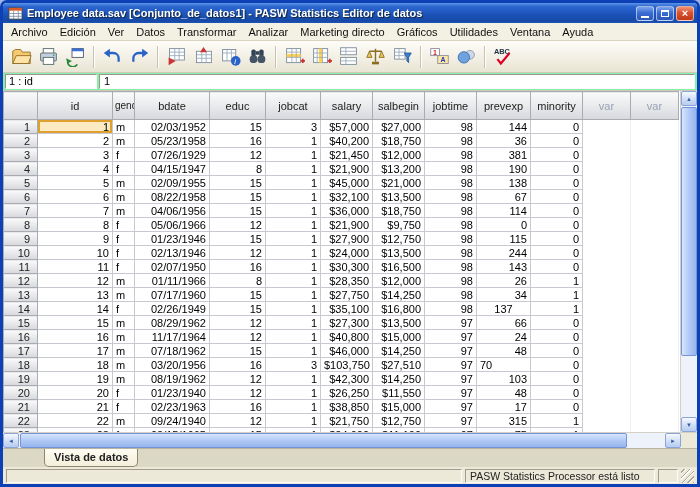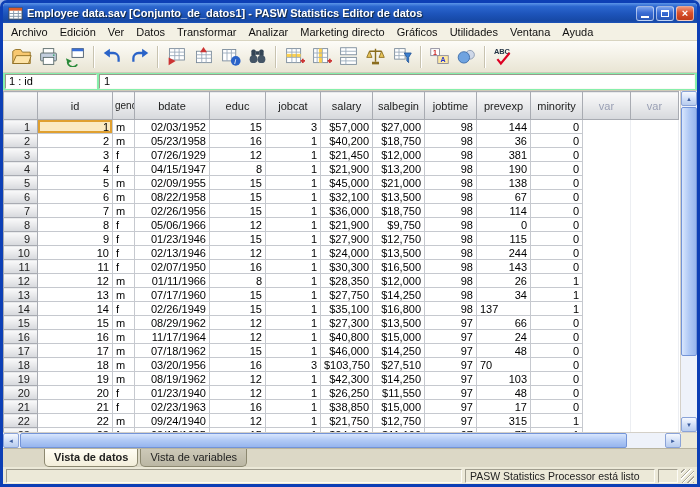--- a/index.html
+++ b/index.html
@@ -396,21 +396,21 @@
               <td style="text-align: right;">98</td>
               <td style="text-align: right;">67</td>
               <td style="text-align: right;">0</td>
               <td class="novar" style="text-align: right;"></td>
               <td class="novar" style="text-align: right;"></td>
             </tr>
             <tr>
               <td class="rowhead">7</td>
               <td style="text-align: right;">7</td>
               <td style="text-align: left;">m</td>
-              <td style="text-align: right;">02/26/1956</td>
+              <td style="text-align: right;">04/06/1956</td>
               <td style="text-align: right;">15</td>
               <td style="text-align: right;">1</td>
               <td style="text-align: right;">$36,000</td>
               <td style="text-align: right;">$18,750</td>
               <td style="text-align: right;">98</td>
               <td style="text-align: right;">114</td>
               <td style="text-align: right;">0</td>
               <td class="novar" style="text-align: right;"></td>
               <td class="novar" style="text-align: right;"></td>
             </tr>
@@ -507,21 +507,21 @@
             <tr>
               <td class="rowhead">14</td>
               <td style="text-align: right;">14</td>
               <td style="text-align: left;">f</td>
               <td style="text-align: right;">02/26/1949</td>
               <td style="text-align: right;">15</td>
               <td style="text-align: right;">1</td>
               <td style="text-align: right;">$35,100</td>
               <td style="text-align: right;">$16,800</td>
               <td style="text-align: right;">98</td>
-              <td style="text-align: left;">137</td>
+              <td style="text-align: center;">137</td>
               <td style="text-align: right;">1</td>
               <td class="novar" style="text-align: right;"></td>
               <td class="novar" style="text-align: right;"></td>
             </tr>
             <tr>
               <td class="rowhead">15</td>
               <td style="text-align: right;">15</td>
               <td style="text-align: left;">m</td>
               <td style="text-align: right;">08/29/1962</td>
               <td style="text-align: right;">12</td>
@@ -670,21 +670,20 @@
     <div class="sb-btn">◄</div>
     <div class="h-track">
       <div class="h-thumb"></div>
     </div>
     <div class="sb-btn">►</div>
     <div class="sb-corner"></div>
   </div>
 
   <div class="tabsrow">
       <div class="tab active">Vista de datos</div>
-      <div class="tab">Vista de variables</div>
     </div>
 
   <div class="statusbar">
     <div class="sp sp-long"></div>
     <div class="sp sp-text">PASW Statistics Processor está listo</div>
     <div class="sp sp-small"></div>
     <div class="grip"></div>
   </div>
 
 </div>

